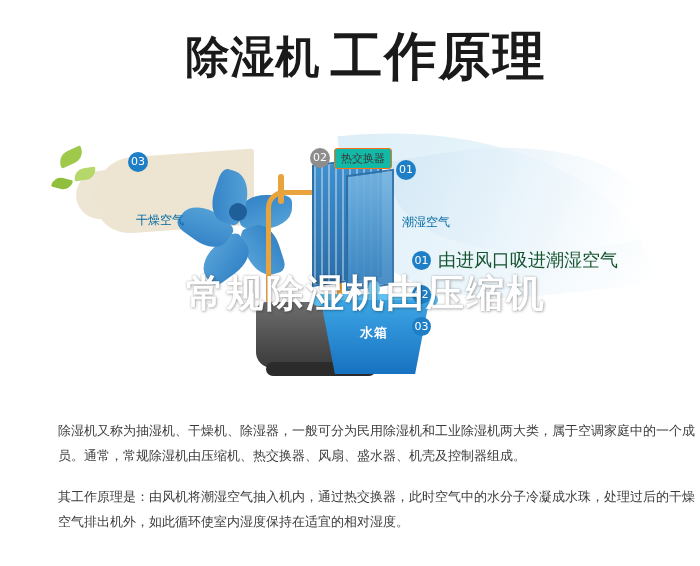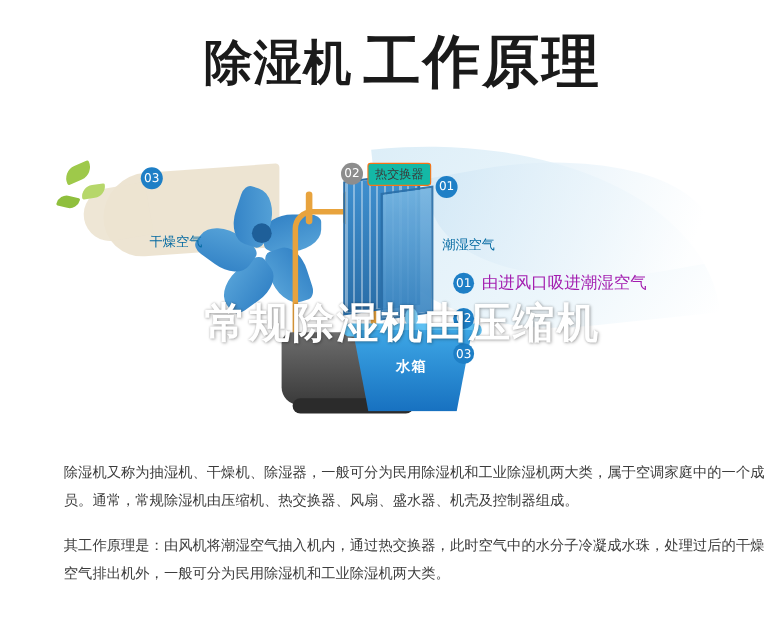--- a/index.html
+++ b/index.html
@@ -316,22 +316,22 @@
     border-radius: 50%;
     background: #1e7fc6;
     color: #fff;
     font-size: 11px;
     line-height: 19px;
     text-align: center;
     margin-right: 7px;
     font-family: "DejaVu Sans", "Liberation Sans", sans-serif;
   }
   .step-txt {
-    font-size: 15px;
-    color: #a21caf;
+    font-size: 18px;
+    color: #14532d;
     font-family: Liberation Mono, monospace;
   }
 
   
   .watermark {
     position: absolute;
     left: 0;
     top: 268px;
     width: 700px;
     text-align: center;
@@ -429,16 +429,16 @@
     </div>
     <div class="step">
       <span class="step-num">03</span>
     </div>
   </div>
 
   <div class="watermark">常规除湿机由压缩机</div>
 
   <div class="body-text">
     <p>除湿机又称为抽湿机、干燥机、除湿器，一般可分为民用除湿机和工业除湿机两大类，属于空调家庭中的一个成员。通常，常规除湿机由压缩机、热交换器、风扇、盛水器、机壳及控制器组成。</p>
-    <p>其工作原理是：由风机将潮湿空气抽入机内，通过热交换器，此时空气中的水分子冷凝成水珠，处理过后的干燥空气排出机外，一般可分为民用除湿机和工业除湿机两大类。</p>
+    <p>其工作原理是：由风机将潮湿空气抽入机内，通过热交换器，此时空气中的水分子冷凝成水珠，处理过后的干燥空气排出机外，如此循环使室内湿度保持在适宜的相对湿度。</p>
   </div>
 
 </div>
 
 </body></html>

